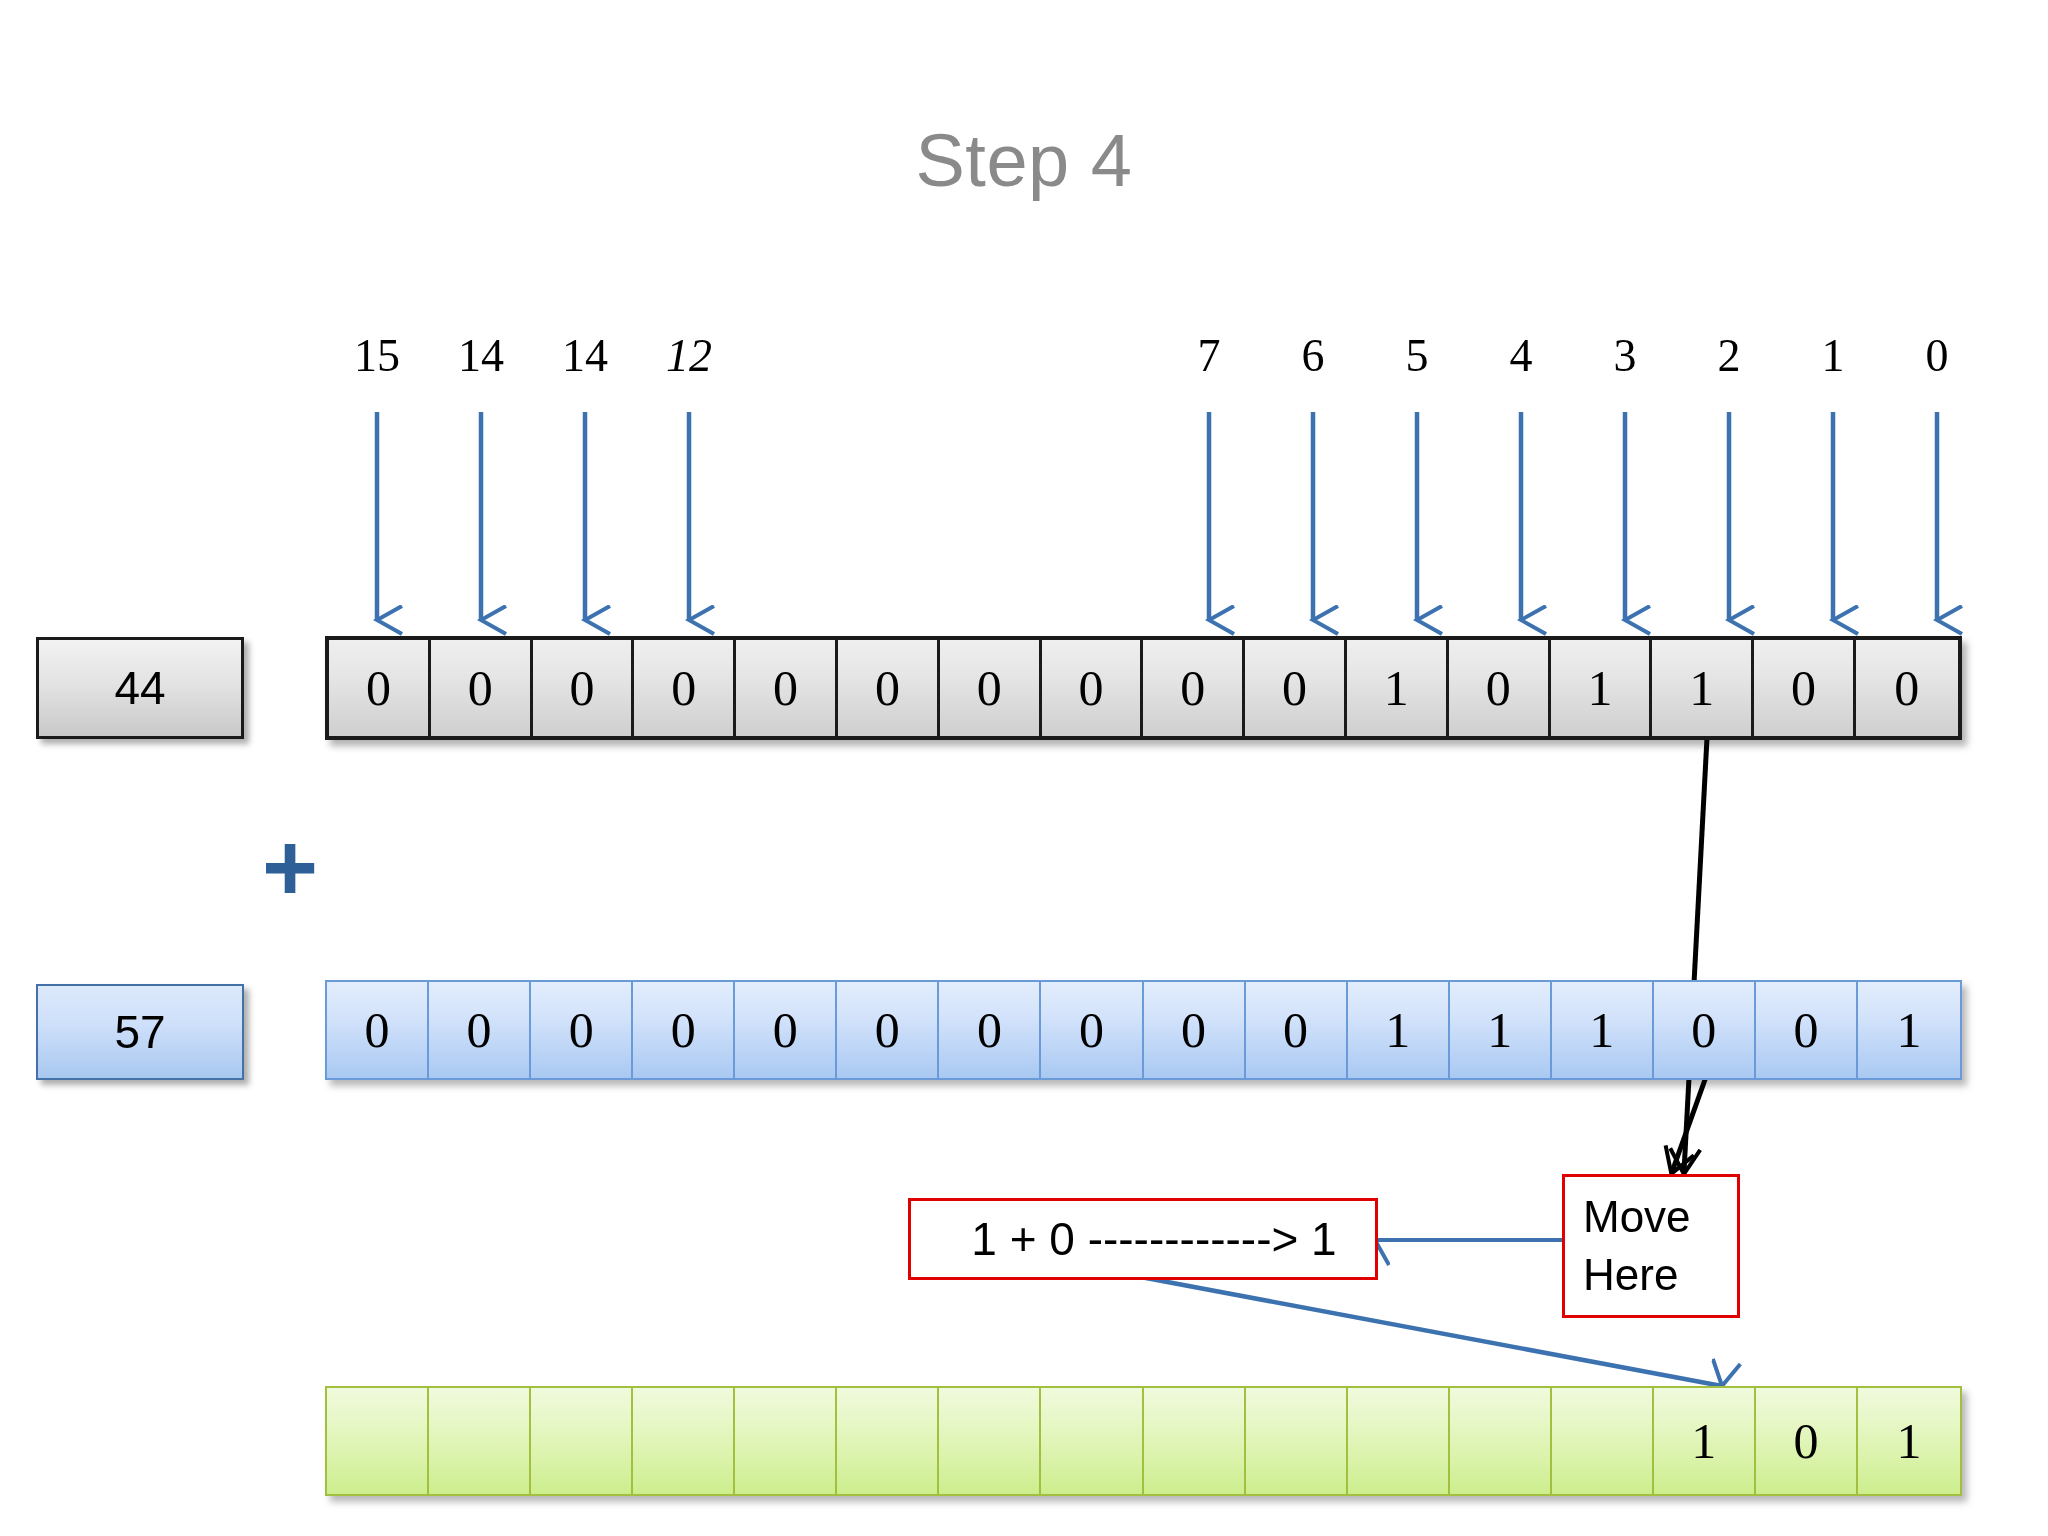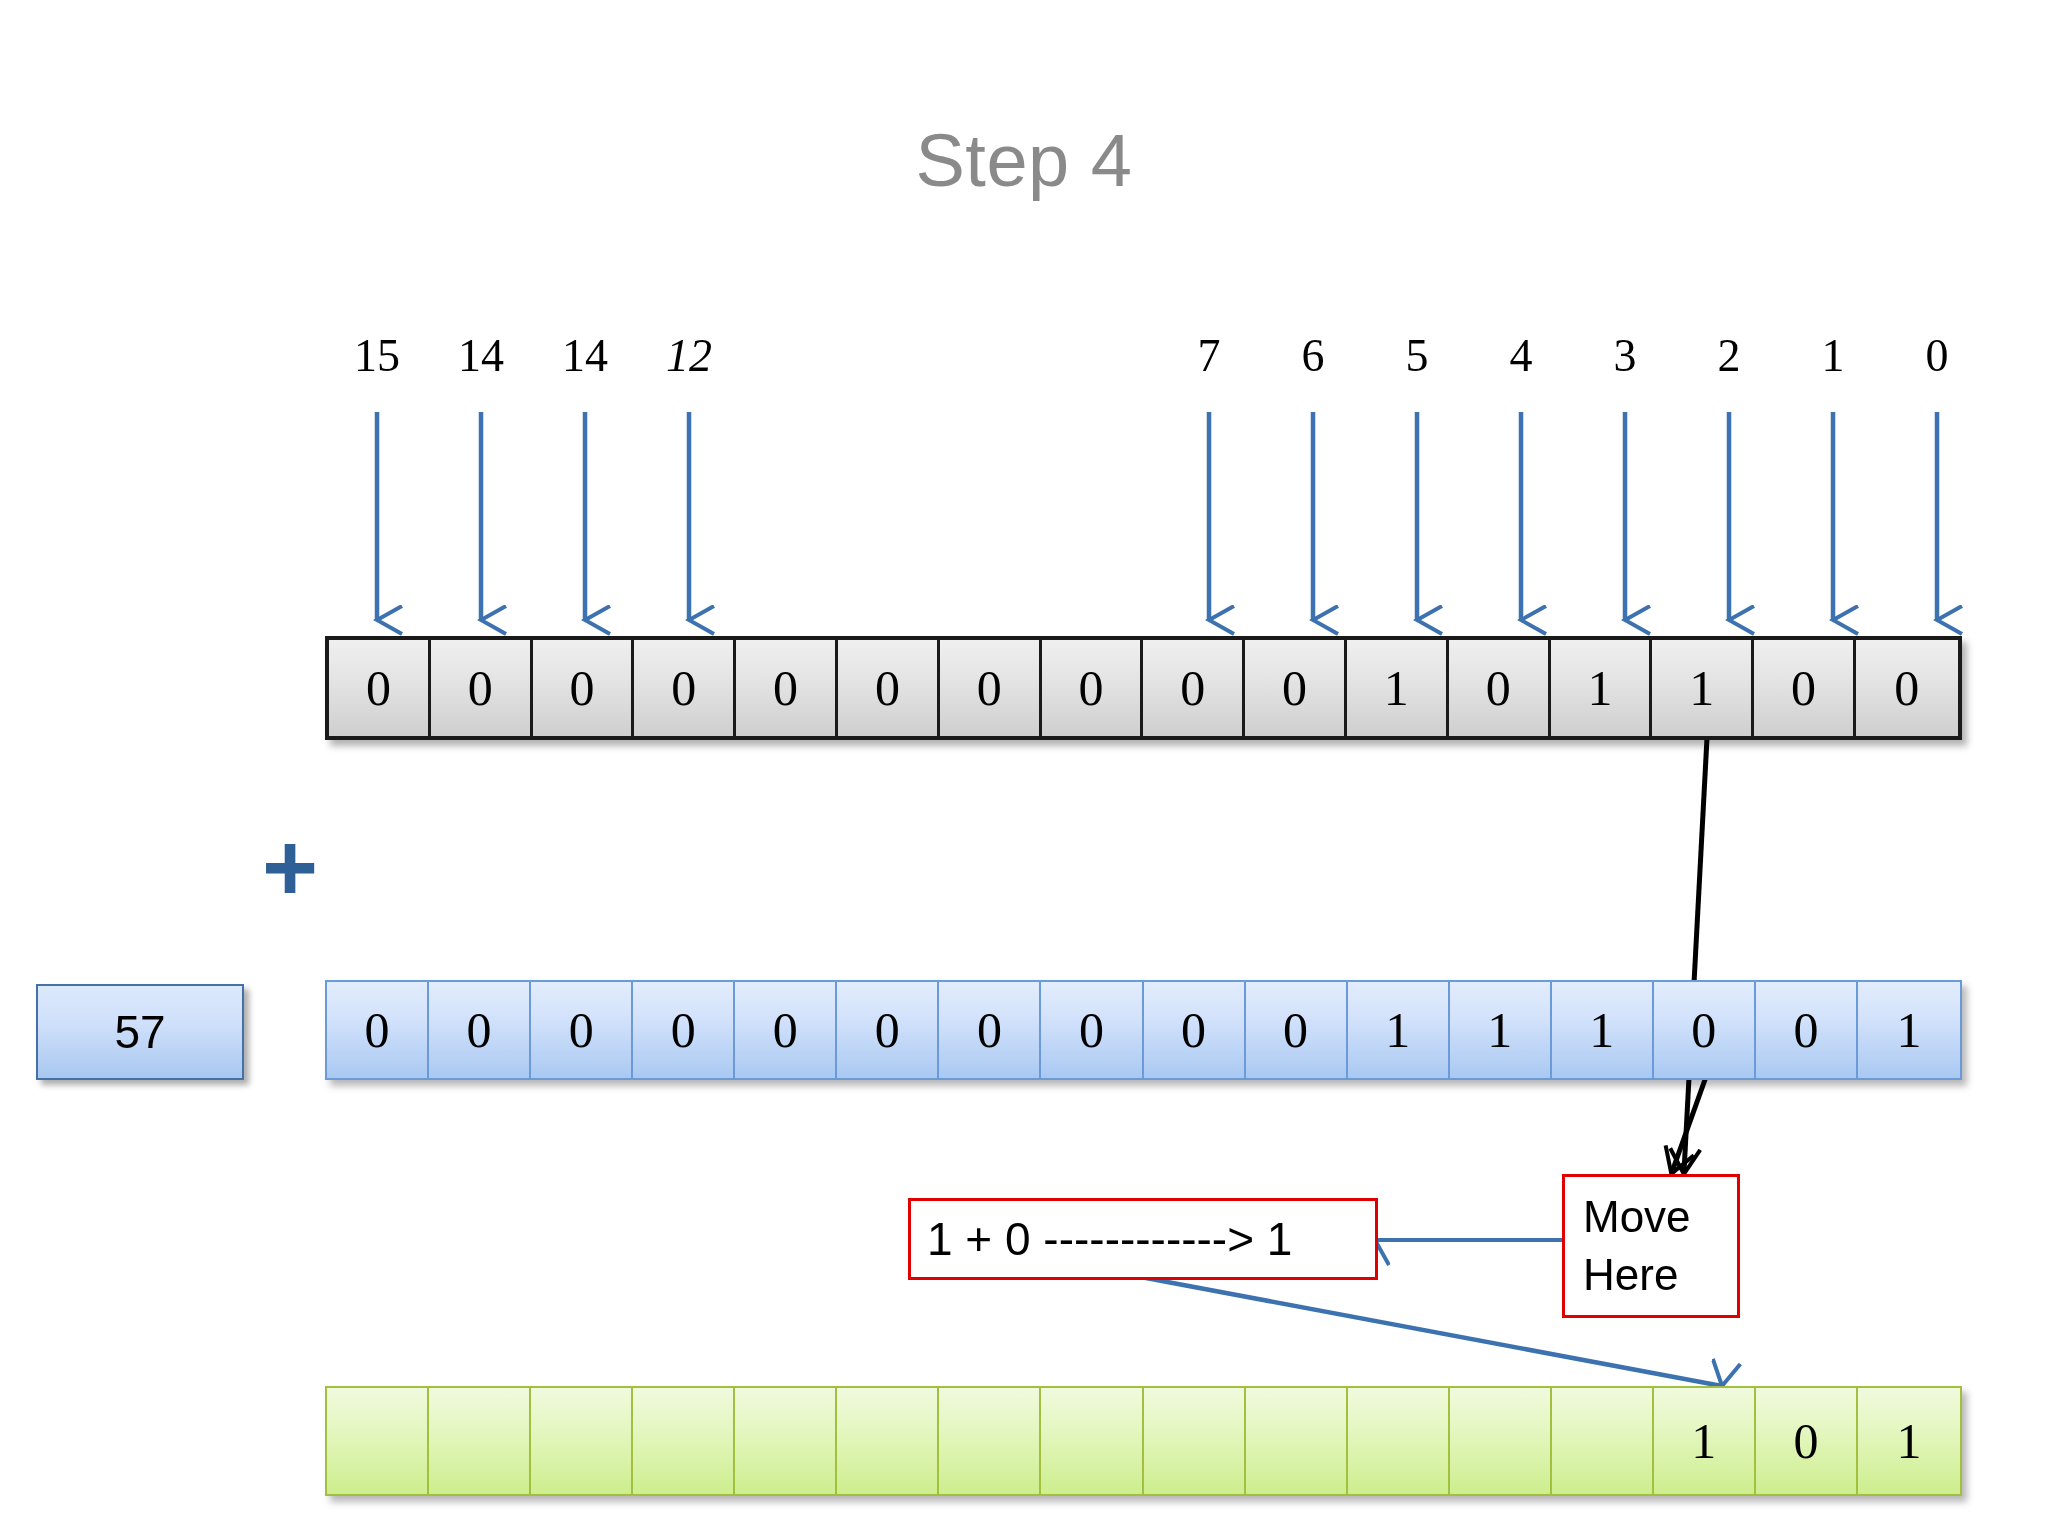--- a/index.html
+++ b/index.html
@@ -146,22 +146,23 @@
     box-sizing: border-box;
     border: 3px solid #e00000;
     background: #ffffff;
     display: flex;
     align-items: center;
     font-family: "Liberation Sans", sans-serif;
     color: #000000;
   }
   .callout.equation {
     font-size: 46px;
-    padding-left: 16px;
+    padding-left: 22px;
     white-space: pre;
+    justify-content: center;
   }
   .callout.movehere {
     font-size: 44px;
     padding-left: 18px;
     line-height: 58px;
     align-items: center;
   }
   .movehere-inner { display: block; }
 </style>
 </head>
@@ -214,20 +215,23 @@
 
     <path d="M1707,738 L1684,1172" stroke="#000000" stroke-width="5" fill="none" marker-end="url(#blkhead)"></path>
 
     <path d="M1707,1074 L1672,1172" stroke="#000000" stroke-width="5" fill="none" marker-end="url(#blkhead)"></path>
 
     <line x1="1598" y1="1240" x2="1375" y2="1240" stroke="#3d72b0" stroke-width="4" marker-end="url(#vhead-big)"></line>
 
     <line x1="1130" y1="1275" x2="1722" y2="1386" stroke="#3d72b0" stroke-width="4.5" marker-end="url(#vhead-big)"></line>
   </svg>
 
+  <div class="valbox gray" style="left:36px; top:637px; width:208px; height:102px;">
+    <span>44</span>
+  </div>
 
   <div class="row gray" style="left:325px; top:636px; width:1637px; height:104px;">
     <div class="cell" style="width:101.8px;">0</div>
     <div class="cell" style="width:101.8px;">0</div>
     <div class="cell" style="width:101.8px;">0</div>
     <div class="cell" style="width:101.8px;">0</div>
     <div class="cell" style="width:101.8px;">0</div>
     <div class="cell" style="width:101.8px;">0</div>
     <div class="cell" style="width:101.8px;">0</div>
     <div class="cell" style="width:101.8px;">0</div>

